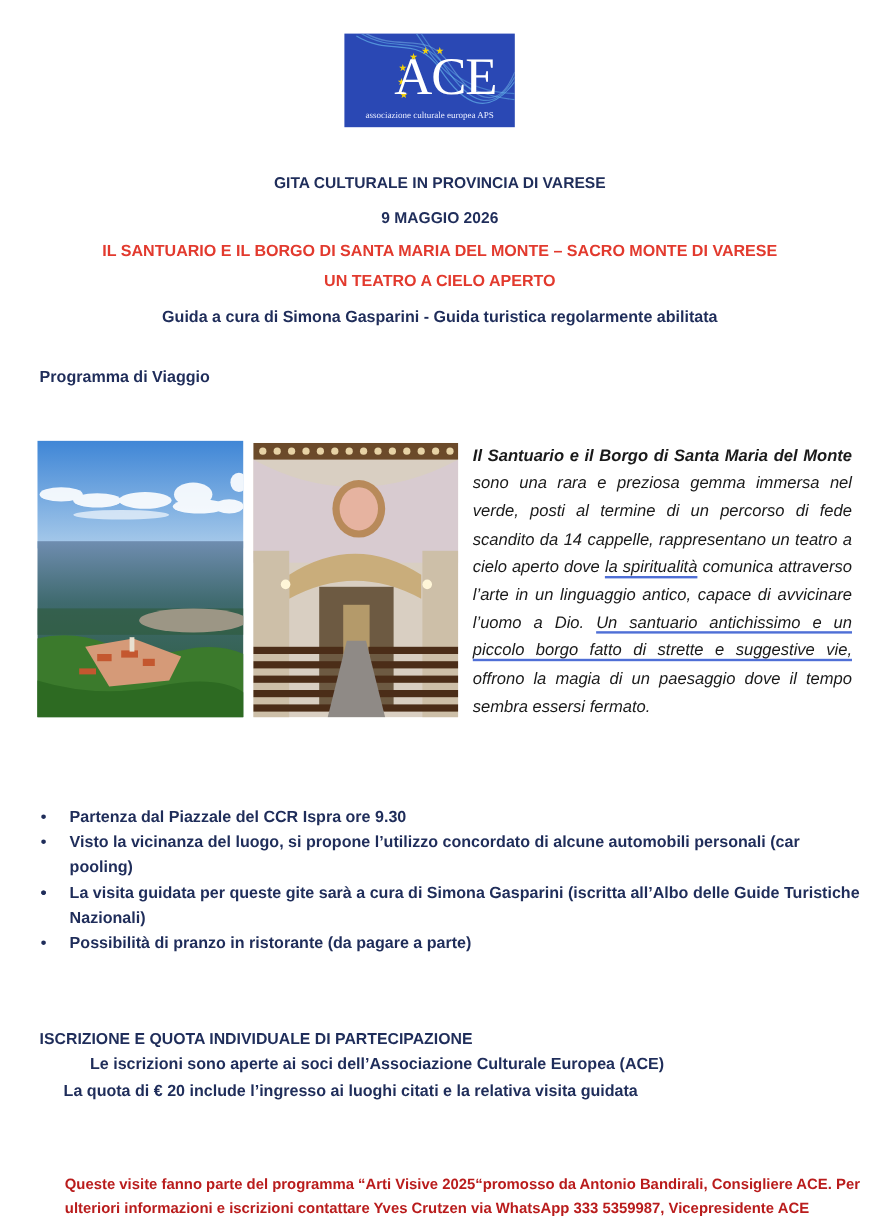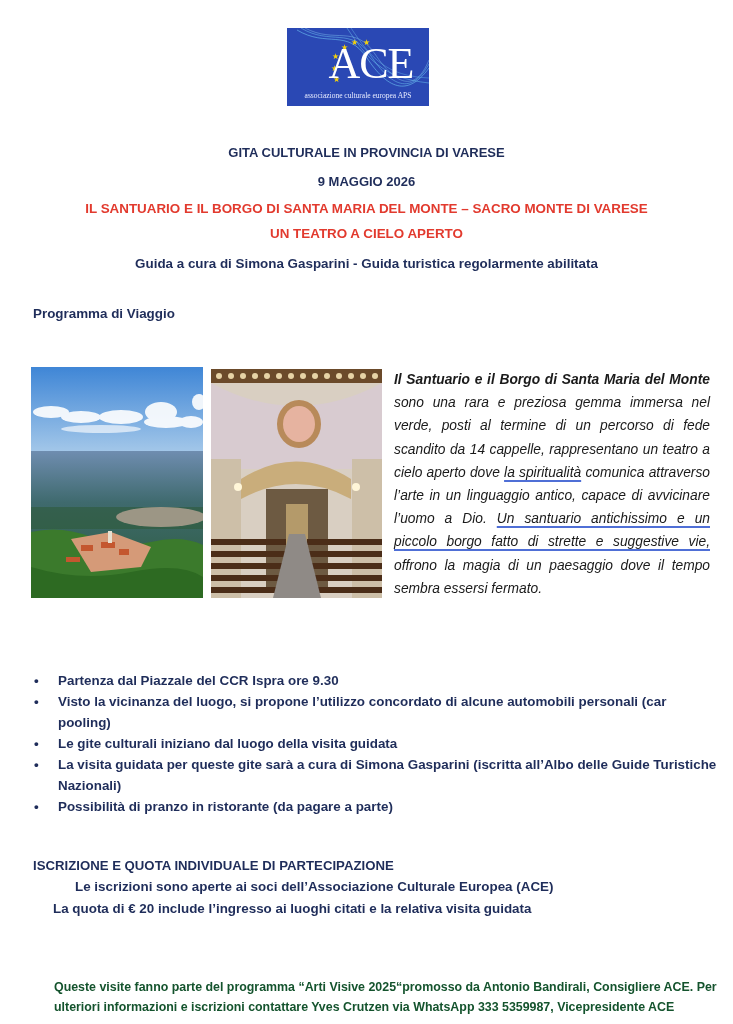--- a/index.html
+++ b/index.html
@@ -35,21 +35,21 @@
   #descr .ul { text-decoration: underline; text-decoration-color: #4f6fd6; text-decoration-thickness: 2px; text-underline-offset: 3px; }
 
   #bullets { left: 30px; top: 670px; width: 690px; margin: 0; padding: 0; list-style: none; font-size: 13.4px; line-height: 21px; }
   #bullets li { position: relative; padding-left: 28px; margin-bottom: 0px; font-weight: bold; }
   #bullets li .dot { position: absolute; left: 4px; top: 0; }
 
   #iscr { left: 33px; top: 858px; font-size: 13.2px; }
   #iscr1 { left: 53px; top: 879px; font-size: 13.4px; padding-left: 22px; }
   #iscr2 { left: 53px; top: 901px; font-size: 13.4px; }
 
-  #footer { left: 54px; top: 977px; width: 670px; font-size: 12.4px; line-height: 20px; font-weight: bold; color: #14532d; }
+  #footer { left: 54px; top: 977px; width: 670px; font-size: 12.4px; line-height: 20px; font-weight: bold; color: #b91c1c; }
 </style>
 </head>
 <body>
 
 <div id="logo" class="abs">
   <svg width="142" height="78" viewBox="0 0 142 78">
     <path d="M10 2 C40 20, 60 0, 80 30 S120 70, 142 40" stroke="#6ec3f2" stroke-width="1" fill="none" opacity="0.6"></path>
     <path d="M14 0 C44 18, 64 -2, 84 28 S124 68, 142 36" stroke="#6ec3f2" stroke-width="1" fill="none" opacity="0.5"></path>
     <path d="M18 0 C48 16, 68 -4, 88 26 S128 66, 142 32" stroke="#8fd4f7" stroke-width="1" fill="none" opacity="0.4"></path>
     <path d="M60 0 C80 30, 95 50, 142 55" stroke="#6ec3f2" stroke-width="1" fill="none" opacity="0.5"></path>
@@ -162,21 +162,21 @@
     </g>
     <path d="M78 165 L94 165 L110 229 L62 229 Z" fill="#8f8a86"></path>
   </svg>
 </div>
 
 <div id="descr" class="abs"><b>Il Santuario e il Borgo di Santa Maria del Monte</b><span> sono una rara e preziosa gemma immersa nel verde, posti al termine di un percorso di fede scandito da 14 cappelle, rappresentano un teatro a cielo aperto dove </span><span class="ul">la spiritualità</span><span> comunica attraverso l’arte in un linguaggio antico, capace di avvicinare l’uomo a Dio. </span><span class="ul">Un santuario antichissimo e un piccolo borgo fatto di strette e suggestive vie,</span><span> offrono la magia di un paesaggio dove il tempo sembra essersi fermato.</span></div>
 
 <ul id="bullets" class="abs navy">
   <li><span class="dot">•</span><span>Partenza dal Piazzale del CCR Ispra ore 9.30</span></li>
   <li><span class="dot">•</span><span>Visto la vicinanza del luogo, si propone l’utilizzo concordato di alcune automobili personali (car pooling)</span></li>
-  <li><span class="dot">•</span><span>Le gite culturali iniziano dal luogo della visita guidata</span></li>
+  <li><span class="dot">•</span></li>
   <li><span class="dot">•</span><span>La visita guidata per queste gite sarà a cura di Simona Gasparini (iscritta all’Albo delle Guide Turistiche Nazionali)</span></li>
   <li><span class="dot">•</span><span>Possibilità di pranzo in ristorante (da pagare a parte)</span></li>
 </ul>
 
 <div id="iscr" class="abs b navy">ISCRIZIONE E QUOTA INDIVIDUALE DI PARTECIPAZIONE</div>
 <div id="iscr1" class="abs b navy">Le iscrizioni sono aperte ai soci dell’Associazione Culturale Europea (ACE)</div>
 <div id="iscr2" class="abs b navy">La quota di € 20 include l’ingresso ai luoghi citati e la relativa visita guidata</div>
 
 <div id="footer" class="abs">Queste visite fanno parte del programma “Arti Visive 2025“promosso da Antonio Bandirali, Consigliere ACE. Per ulteriori informazioni e iscrizioni contattare Yves Crutzen via WhatsApp 333 5359987, Vicepresidente ACE</div>
 

